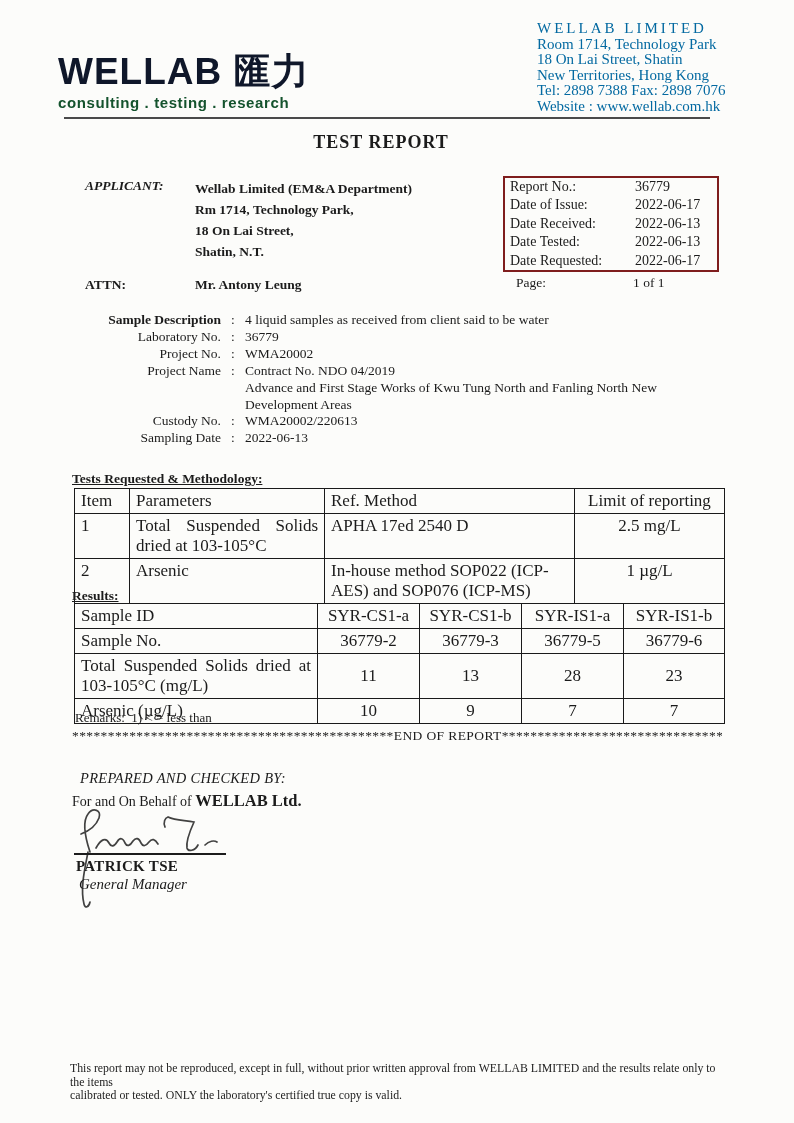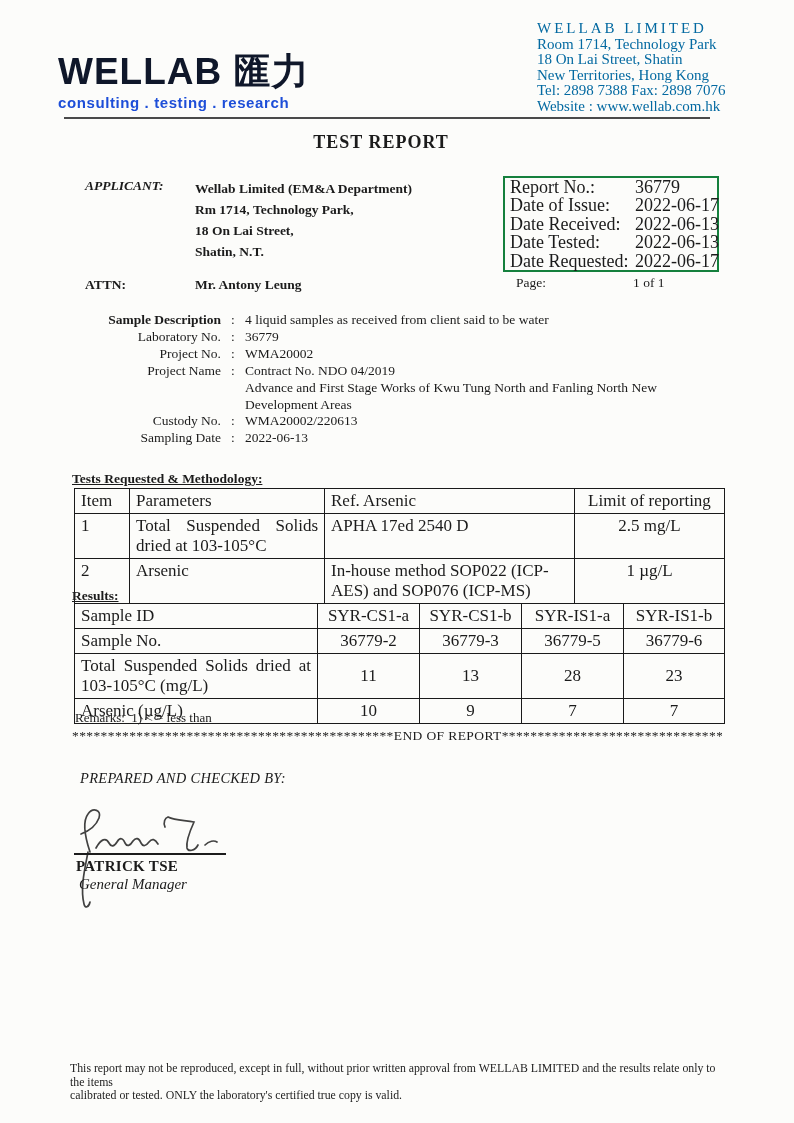--- a/index.html
+++ b/index.html
@@ -4,32 +4,32 @@
 <style>
   html,body{margin:0;padding:0;background:#e8e8e8;}
   .page{position:relative;width:794px;height:1123px;background:#fcfcfa;
         font-family:"Liberation Serif",serif;color:#1b1b1b;overflow:hidden;margin:0 auto;}
   .abs{position:absolute;}
 
   
   .logo-main{font-family:"Liberation Sans",sans-serif;font-weight:bold;font-size:37px;
              color:#0f172a;letter-spacing:1px;line-height:1;}
   .logo-tagline{font-family:"Liberation Sans",sans-serif;font-weight:bold;font-size:15px;
-                color:#1d4ed8;letter-spacing:0.6px;margin-top:4px;}
+                color:#14532d;letter-spacing:0.6px;margin-top:4px;}
   .company-block{font-size:15px;line-height:15.6px;color:#0369a1;}
   .company-name{letter-spacing:3px;white-space:nowrap;}
   .header-rule{height:2px;background:#4a4a4a;}
 
   .report-title{width:762px;text-align:center;font-weight:bold;font-size:18px;letter-spacing:1px;}
 
   .label-b{font-weight:bold;font-size:13.5px;}
   .applicant-lines div{font-weight:bold;font-size:13.5px;line-height:21px;}
 
   
-  .report-box{width:212px;border:2px solid #15803d;font-size:18px;}
+  .report-box{width:212px;border:2px solid #7f1d1d;font-size:14px;}
   .rb-row{position:relative;height:18.4px;line-height:18.4px;}
   .rb-label{position:absolute;left:5px;white-space:nowrap;}
   .rb-value{position:absolute;left:130px;white-space:nowrap;}
   .page-row{position:relative;width:212px;font-size:13.5px;height:18px;line-height:18px;}
 
   
   .si-row{display:flex;font-size:13.5px;line-height:16.9px;}
   .si-label{width:146px;text-align:right;flex:none;}
   .si-colon{width:24px;text-align:center;flex:none;}
   .si-value{width:480px;}
@@ -158,21 +158,21 @@
     <colgroup>
         <col style="width:55px">
         <col style="width:195px">
         <col style="width:250px">
         <col style="width:150px">
       </colgroup>
     <tbody>
         <tr style="height:21px;">
       <th>Item</th>
       <th>Parameters</th>
-      <th>Ref. Arsenic</th>
+      <th>Ref. Method</th>
       <th class="c">Limit of reporting</th>
     </tr>
     <tr style="height:37px;">
       <td>1</td>
       <td class="jst">Total Suspended Solids dried at 103-105°C</td>
       <td>APHA 17ed 2540 D</td>
       <td class="c">2.5 mg/L</td>
     </tr>
     <tr style="height:37px;">
       <td>2</td>
@@ -221,20 +221,23 @@
       <td class="c">7</td>
       <td class="c">7</td>
     </tr>
   </tbody>
     </table>
 
   <div class="abs remarks" style="left:75px;top:710px;">Remarks:  1) &lt; = less than</div>
   <div class="abs eor" style="left:72px;top:728px;">*********************************************END OF REPORT*********************************************</div>
 
   <div class="abs prepared" style="left:80px;top:770px;">PREPARED AND CHECKED BY:</div>
+  <div class="abs behalf" style="left:72px;top:791px;">
+    <span>For and On Behalf of </span><span class="behalf-co">WELLAB Ltd.</span>
+  </div>
 
   <svg class="abs" style="left:68px;top:806px;" width="175" height="108" viewBox="0 0 175 108">
     <g fill="none" stroke="#2e2e2e" stroke-width="1.7" stroke-linecap="round" opacity="0.9">
       <path d="M22,46 C18,34 14,16 20,8 C25,1 34,4 31,12 C28,20 21,25 13,28"></path>
       <path d="M20,46 C17,62 12,82 16,98 C17,103 21,101 22,96"></path>
       <path d="M28,42 C33,33 38,31 41,37 C43,41 46,41 49,36 C52,31 55,32 57,37 C59,41 62,40 65,35 C68,31 71,32 73,37 C75,41 78,40 81,36 C84,32 87,33 90,38"></path>
       <path d="M97,21 C95,16 97,12 100,11 C108,15 118,14 126,16 C121,27 118,36 119,42 C120,46 127,45 130,39"></path>
       <path d="M137,39 C141,35 146,34 149,36"></path>
     </g>
   </svg>

